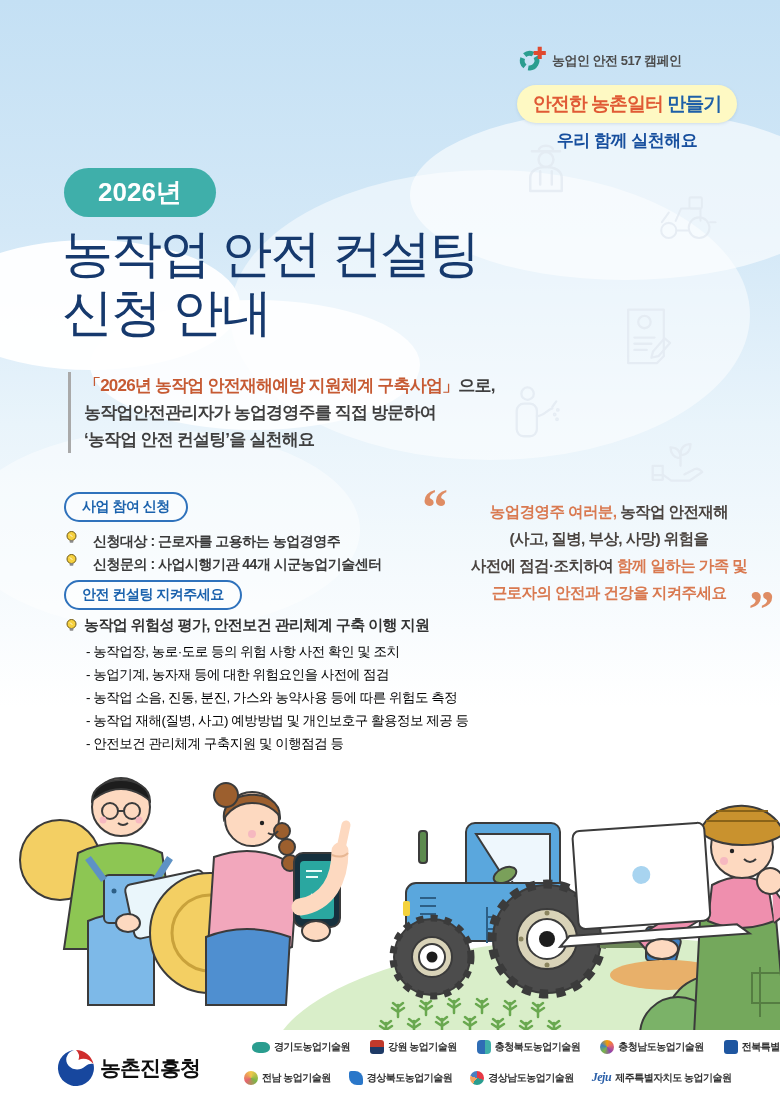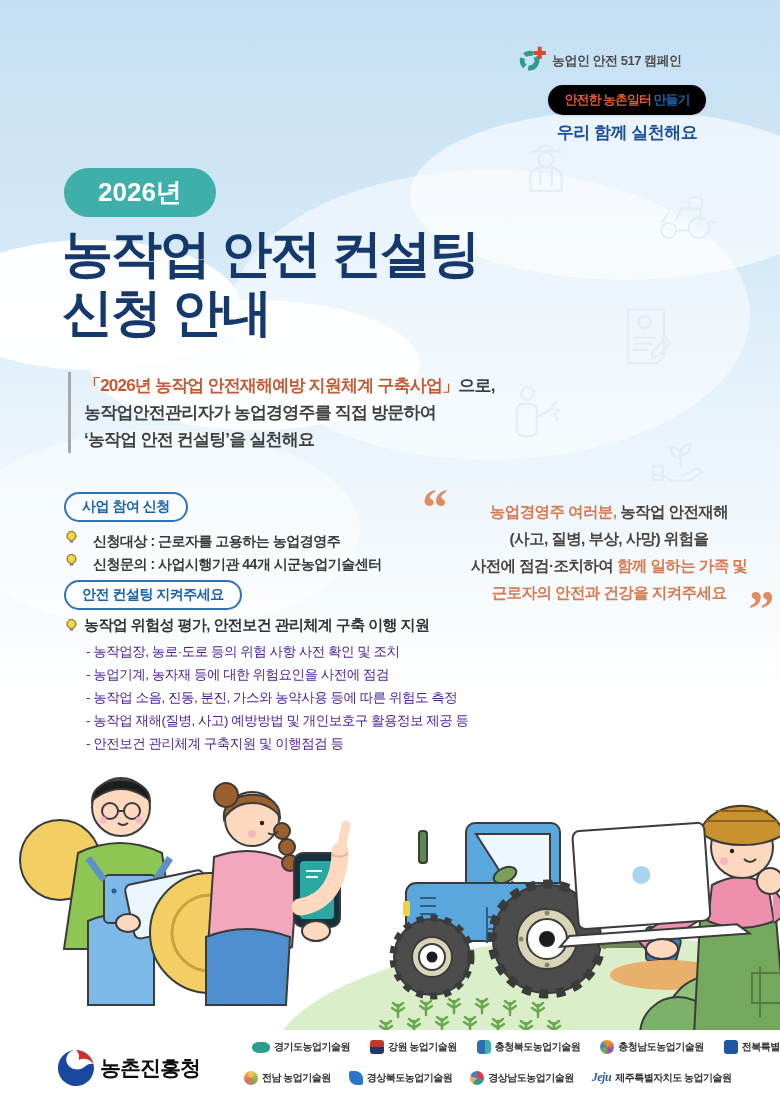--- a/index.html
+++ b/index.html
@@ -12,50 +12,50 @@
   .cloud{position:absolute;background:#fff;border-radius:50%}
 
   
   .wm{position:absolute;opacity:.75}
   .wm svg{stroke:#e2e9f1;fill:none;stroke-width:3;stroke-linecap:round;stroke-linejoin:round}
 
   
   .campaign{position:absolute;right:38px;top:46px;width:230px;text-align:center}
   .campaign-row{display:flex;align-items:center;justify-content:flex-start;gap:6px;margin-left:6px}
   .campaign-label{font-size:13px;font-weight:600;color:#4c4c4c;letter-spacing:-.5px}
-  .slogan-pill{display:inline-block;background:#000000;border-radius:19px;padding:6px 16px;margin-top:9px;
-               box-shadow:0 1px 3px rgba(120,150,180,.25);font-size:13px;font-weight:800;letter-spacing:-1px}
+  .slogan-pill{display:inline-block;background:#fef9c3;border-radius:19px;padding:6px 16px;margin-top:9px;
+               box-shadow:0 1px 3px rgba(120,150,180,.25);font-size:19px;font-weight:800;letter-spacing:-1px}
   .slogan-orange{color:#e05a35}
   .slogan-blue{color:#1d5fa8}
   .slogan2{margin-top:6px;font-size:17px;font-weight:800;color:#174f9e;letter-spacing:-.5px}
 
   
   .year-badge{position:absolute;left:64px;top:168px;background:#3fafaa;color:#fff;
               font-size:26px;font-weight:800;padding:7px 34px;border-radius:26px;letter-spacing:0}
-  .title{position:absolute;left:62px;top:224px;font-size:51px;line-height:59px;font-weight:700;
+  .title{position:absolute;left:62px;top:224px;font-size:51px;line-height:59px;font-weight:400;
          color:#16396d;letter-spacing:-2px}
 
   
   .intro{position:absolute;left:68px;top:372px;border-left:3px solid #a9a9a9;padding-left:13px;
          font-size:17px;line-height:27px;font-weight:700;color:#3f3f3f;letter-spacing:-.8px}
   .intro .hl{color:#c65a33}
 
   
   .sec-pill{position:absolute;border:2px solid #2f72bc;color:#1b62ad;font-size:14px;font-weight:800;
             padding:4px 16px;border-radius:18px;letter-spacing:-.5px;background:rgba(255,255,255,.35)}
   .sec-apply{left:64px;top:492px}
   .sec-consult{left:64px;top:580px}
 
   .bullets{position:absolute;left:64px;top:530px;font-size:14px;font-weight:700;color:#3a3a3a;
            line-height:23px;letter-spacing:-.5px}
   .bullet-line{display:flex;align-items:flex-start;gap:14px}
 
   .consult-head{position:absolute;left:64px;top:616px;font-size:15px;font-weight:800;color:#333;
                 letter-spacing:-.6px;display:flex;align-items:center;gap:5px}
-  .consult-items{position:absolute;left:86px;top:640px;font-size:13.5px;font-weight:500;color:#4c1d95;
+  .consult-items{position:absolute;left:86px;top:640px;font-size:13.5px;font-weight:500;color:#000000;
                  line-height:23px;letter-spacing:-.5px}
 
   
   .quote{position:absolute;left:448px;top:498px;width:322px;text-align:center;
          font-size:15.5px;font-weight:800;line-height:27px;letter-spacing:-.6px;color:#4a4440}
   .quote .orange{color:#d97950}
   .qmark{position:absolute;font-family:"Liberation Serif","DejaVu Serif",serif;
          font-size:52px;font-weight:900;color:#df8c63;line-height:1}
   .qopen{left:-26px;top:-16px}
   .qclose{right:-4px;bottom:-30px}

